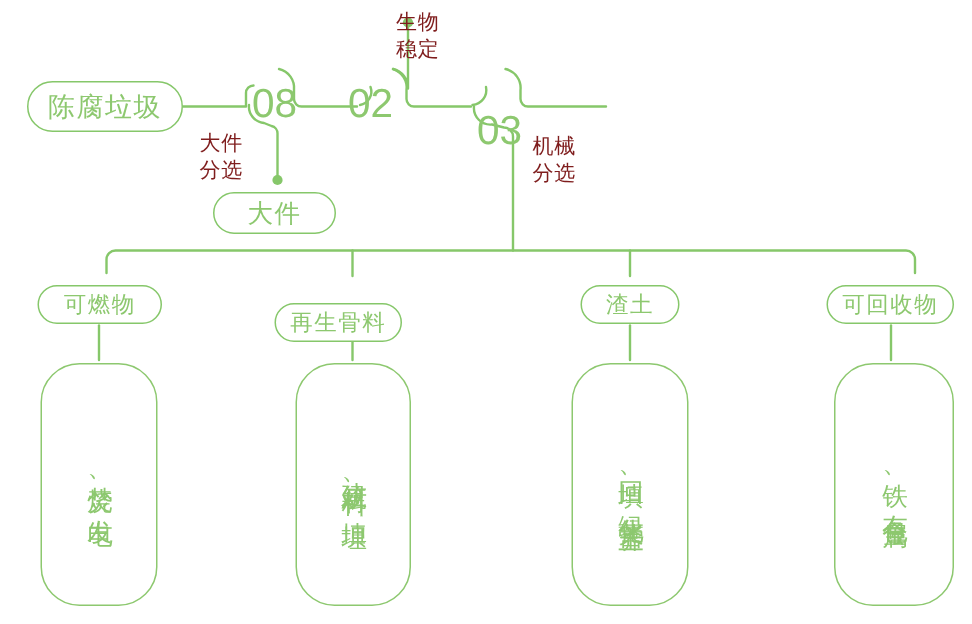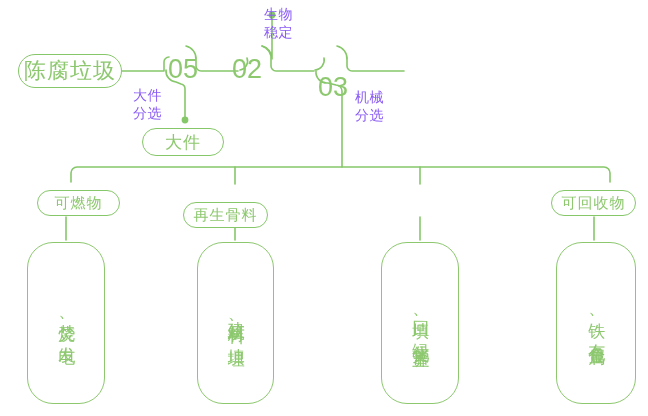--- a/index.html
+++ b/index.html
@@ -31,33 +31,33 @@
     display:flex;
     align-items:center;
     justify-content:center;
     background:#ffffff;
     letter-spacing:1px;
     white-space:nowrap;
   }
   .pill.root{
     left:18px; top:54px;
     width:104px; height:34px;
-    font-size:22px;
+    font-size:18px;
   }
   .pill.bulky{
     left:142px; top:128px;
     width:82px; height:28px;
     font-size:17px;
   }
   .pill.cat{
     height:26px;
     font-size:15px;
     top:190px;
   }
-  .pill.cat.c0{ left:37px;  width:83px; }
+  .pill.cat.c0{ left:25px;  width:83px; }
   .pill.cat.c1{ left:183px; width:85px;margin-top:12px; }
   .pill.cat.c2{ left:387px; width:66px; }
   .pill.cat.c3{ left:551px; width:85px; }
 
   
   .vbox{
     position:absolute;
     box-sizing:border-box;
     border:1.4px solid #8dc86f;
     border-radius:26px;
@@ -91,21 +91,21 @@
     letter-spacing:0px;
     font-weight:400;
   }
   .stepnum.s0{ left:168px; top:56px; }
   .stepnum.s1{ left:232px; top:56px; }
   .stepnum.s2{ left:318px; top:74px; }
 
   
   .annot{
     position:absolute;
-    color:#8b5cf6;
+    color:#7f1d1d;
     font-size:14px;
     line-height:1.25;
     letter-spacing:0.5px;
     white-space:pre-line;
   }
   .annot.a0{ left:133px; top:87px; }
   .annot.a1{ left:264px; top:6px;  }
   .annot.a2{ left:355px; top:89px; }
 </style>
 </head>
@@ -143,35 +143,36 @@
 
       <path d="M66,217 L66,240"></path>
       <path d="M235,217 L235,240"></path>
       <path d="M420,217 L420,240"></path>
       <path d="M594,217 L594,240"></path>
     </g>
   </svg>
 
   <div class="pill root">陈腐垃圾</div>
 
-  <div class="stepnum s0">05</div>
+  <div class="stepnum s0">08</div>
   <div class="stepnum s1">02</div>
   <div class="stepnum s2">03</div>
 
   <div class="annot a0">大件
 分选</div>
   <div class="annot a1">生物
 稳定</div>
   <div class="annot a2">机械
 分选</div>
 
   <div class="pill bulky">大件</div>
 
   <div class="pill cat c0">可燃物</div>
   <div class="pill cat c1">再生骨料</div>
+  <div class="pill cat c2">渣土</div>
   <div class="pill cat c3">可回收物</div>
 
   <div class="vbox b0">
     <span class="vtext">焚烧、发电</span>
   </div>
   <div class="vbox b1">
     <span class="vtext">建筑材料、填埋</span>
   </div>
   <div class="vbox b2">
     <span class="vtext">回填、绿化营养土</span>

